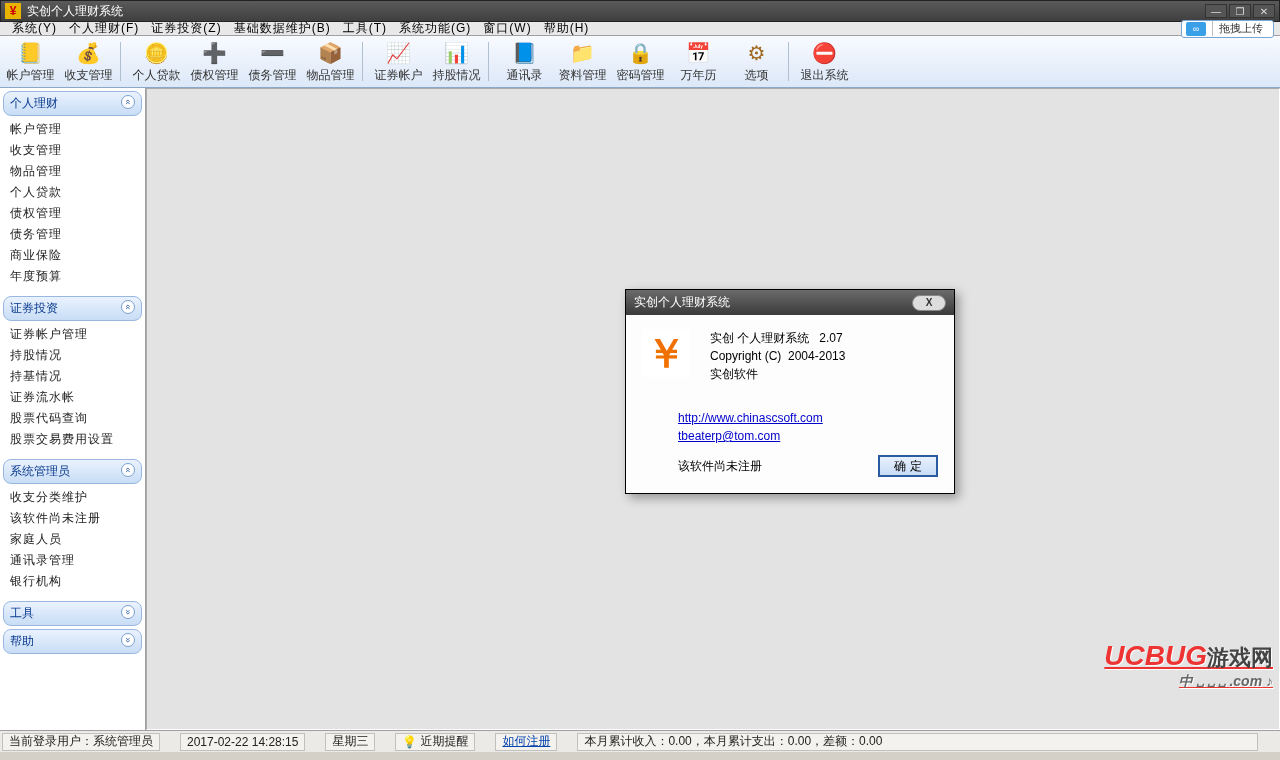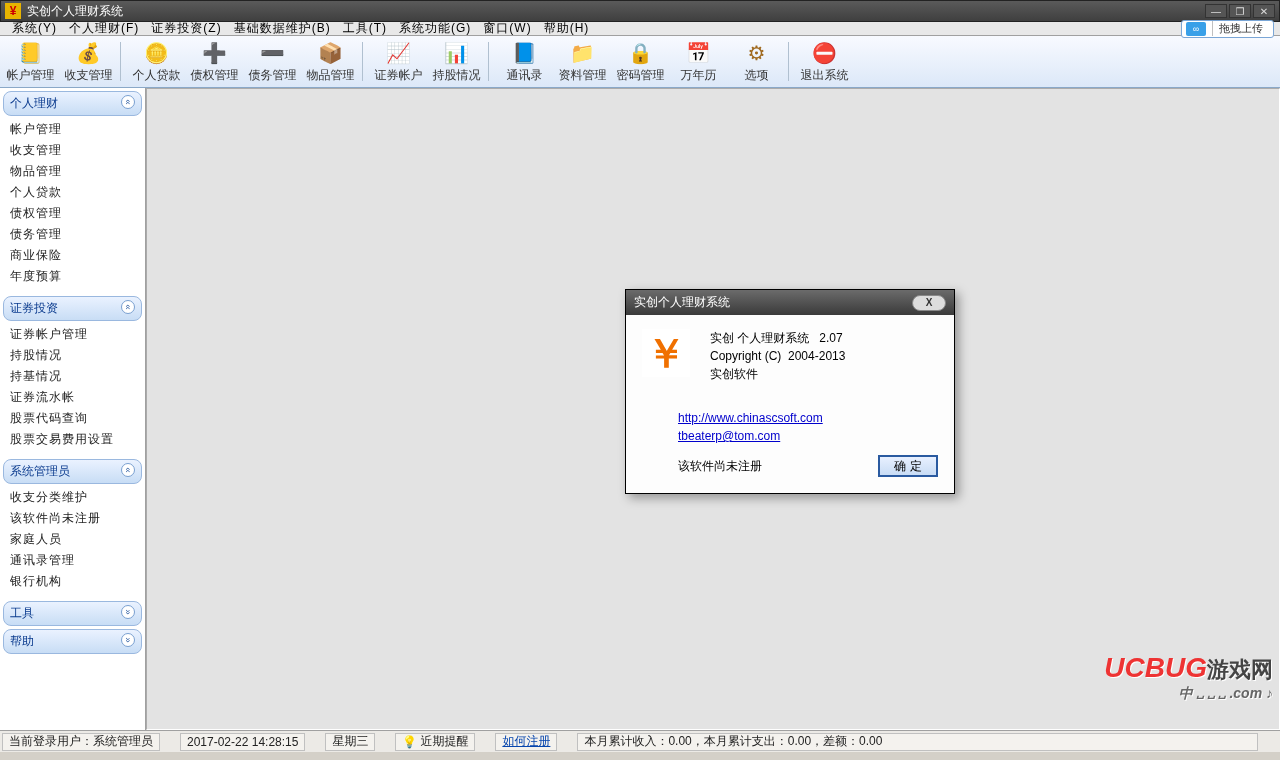--- a/index.html
+++ b/index.html
@@ -78,23 +78,24 @@
 .about .dlg-links { margin:28px 0 12px 36px; font-family:"SimSun",monospace;}
 .about .dlg-links a{ color:#0000cc; text-decoration:underline; display:block; margin-bottom:4px; cursor:pointer;}
 .about .dlg-bottom { display:flex; align-items:center; margin-top:6px; padding-left:36px;}
 .about .dlg-bottom .ok-btn{
   margin-left:auto; width:60px; height:22px; border:2px solid #2a5aa0; background:linear-gradient(to bottom,#e8f0ff,#c8dcf5);
   font-size:12px; cursor:pointer; letter-spacing:4px; padding-left:4px;
 }
 
 
 .watermark {
-  position:absolute; right:6px; bottom:26px; font-weight:bold; font-style:italic;
+  position:absolute; right:6px; bottom:38px; font-weight:bold; font-style:italic;
   font-size:28px; color:#e33; text-shadow:1px 1px 0 #fff; pointer-events:none;
   font-family: Arial, sans-serif;
+  text-decoration: underline;
 }
 .watermark .cn{font-size:22px;color:#444;font-style:normal;}
 </style>
 </head>
 <body>
 
 <div class="titlebar">
   <div class="app-icon">¥</div>
   <span>实创个人理财系统</span>
   <div class="spacer"></div>

